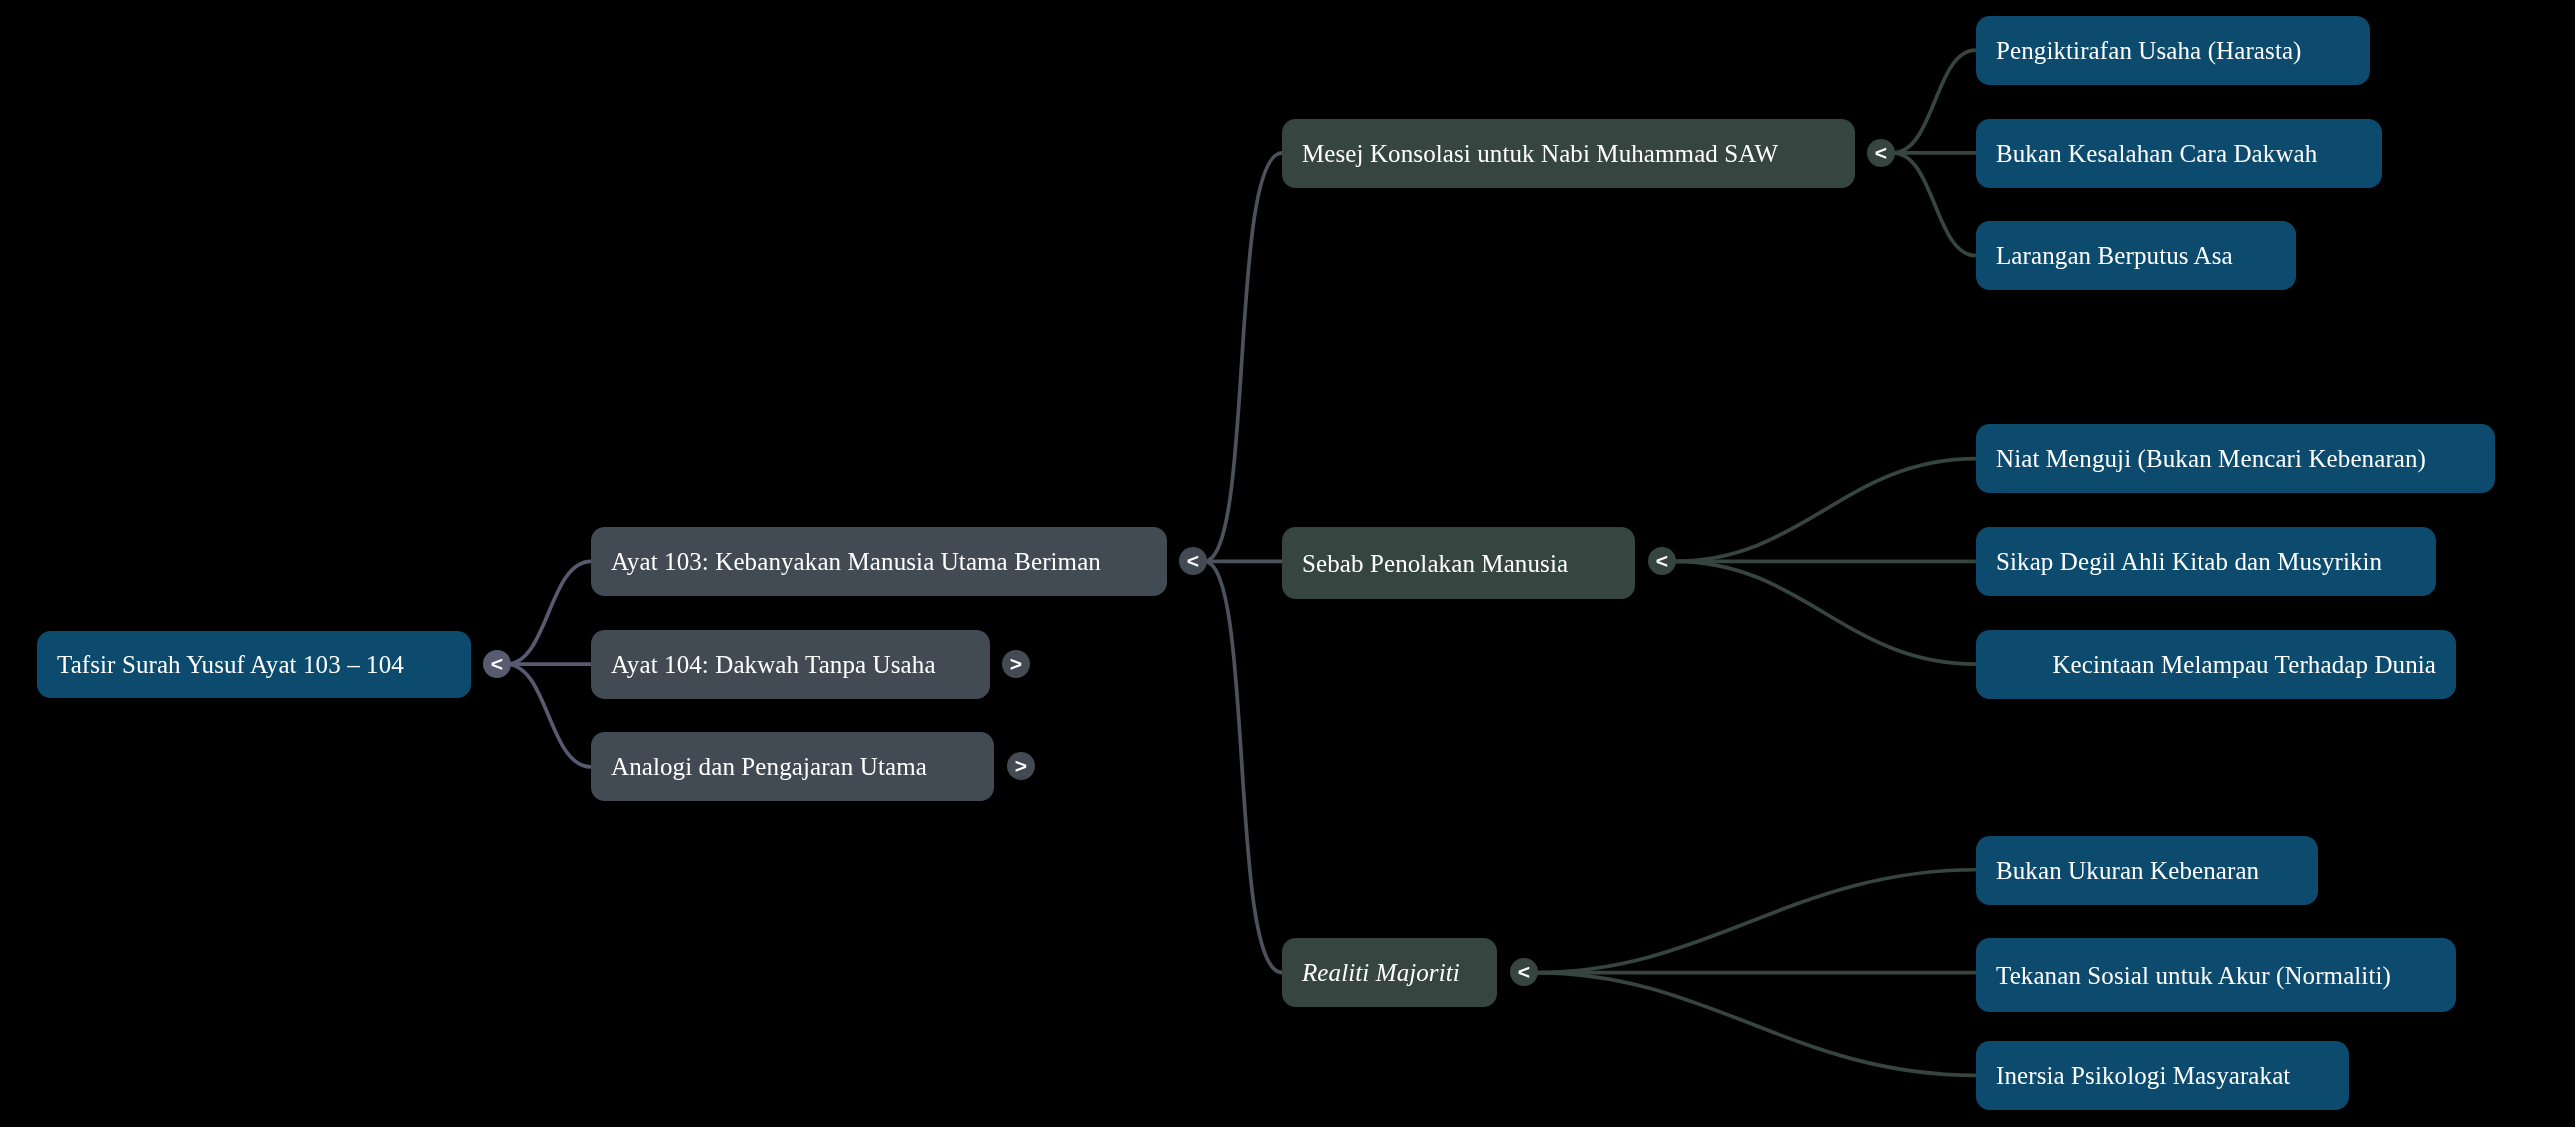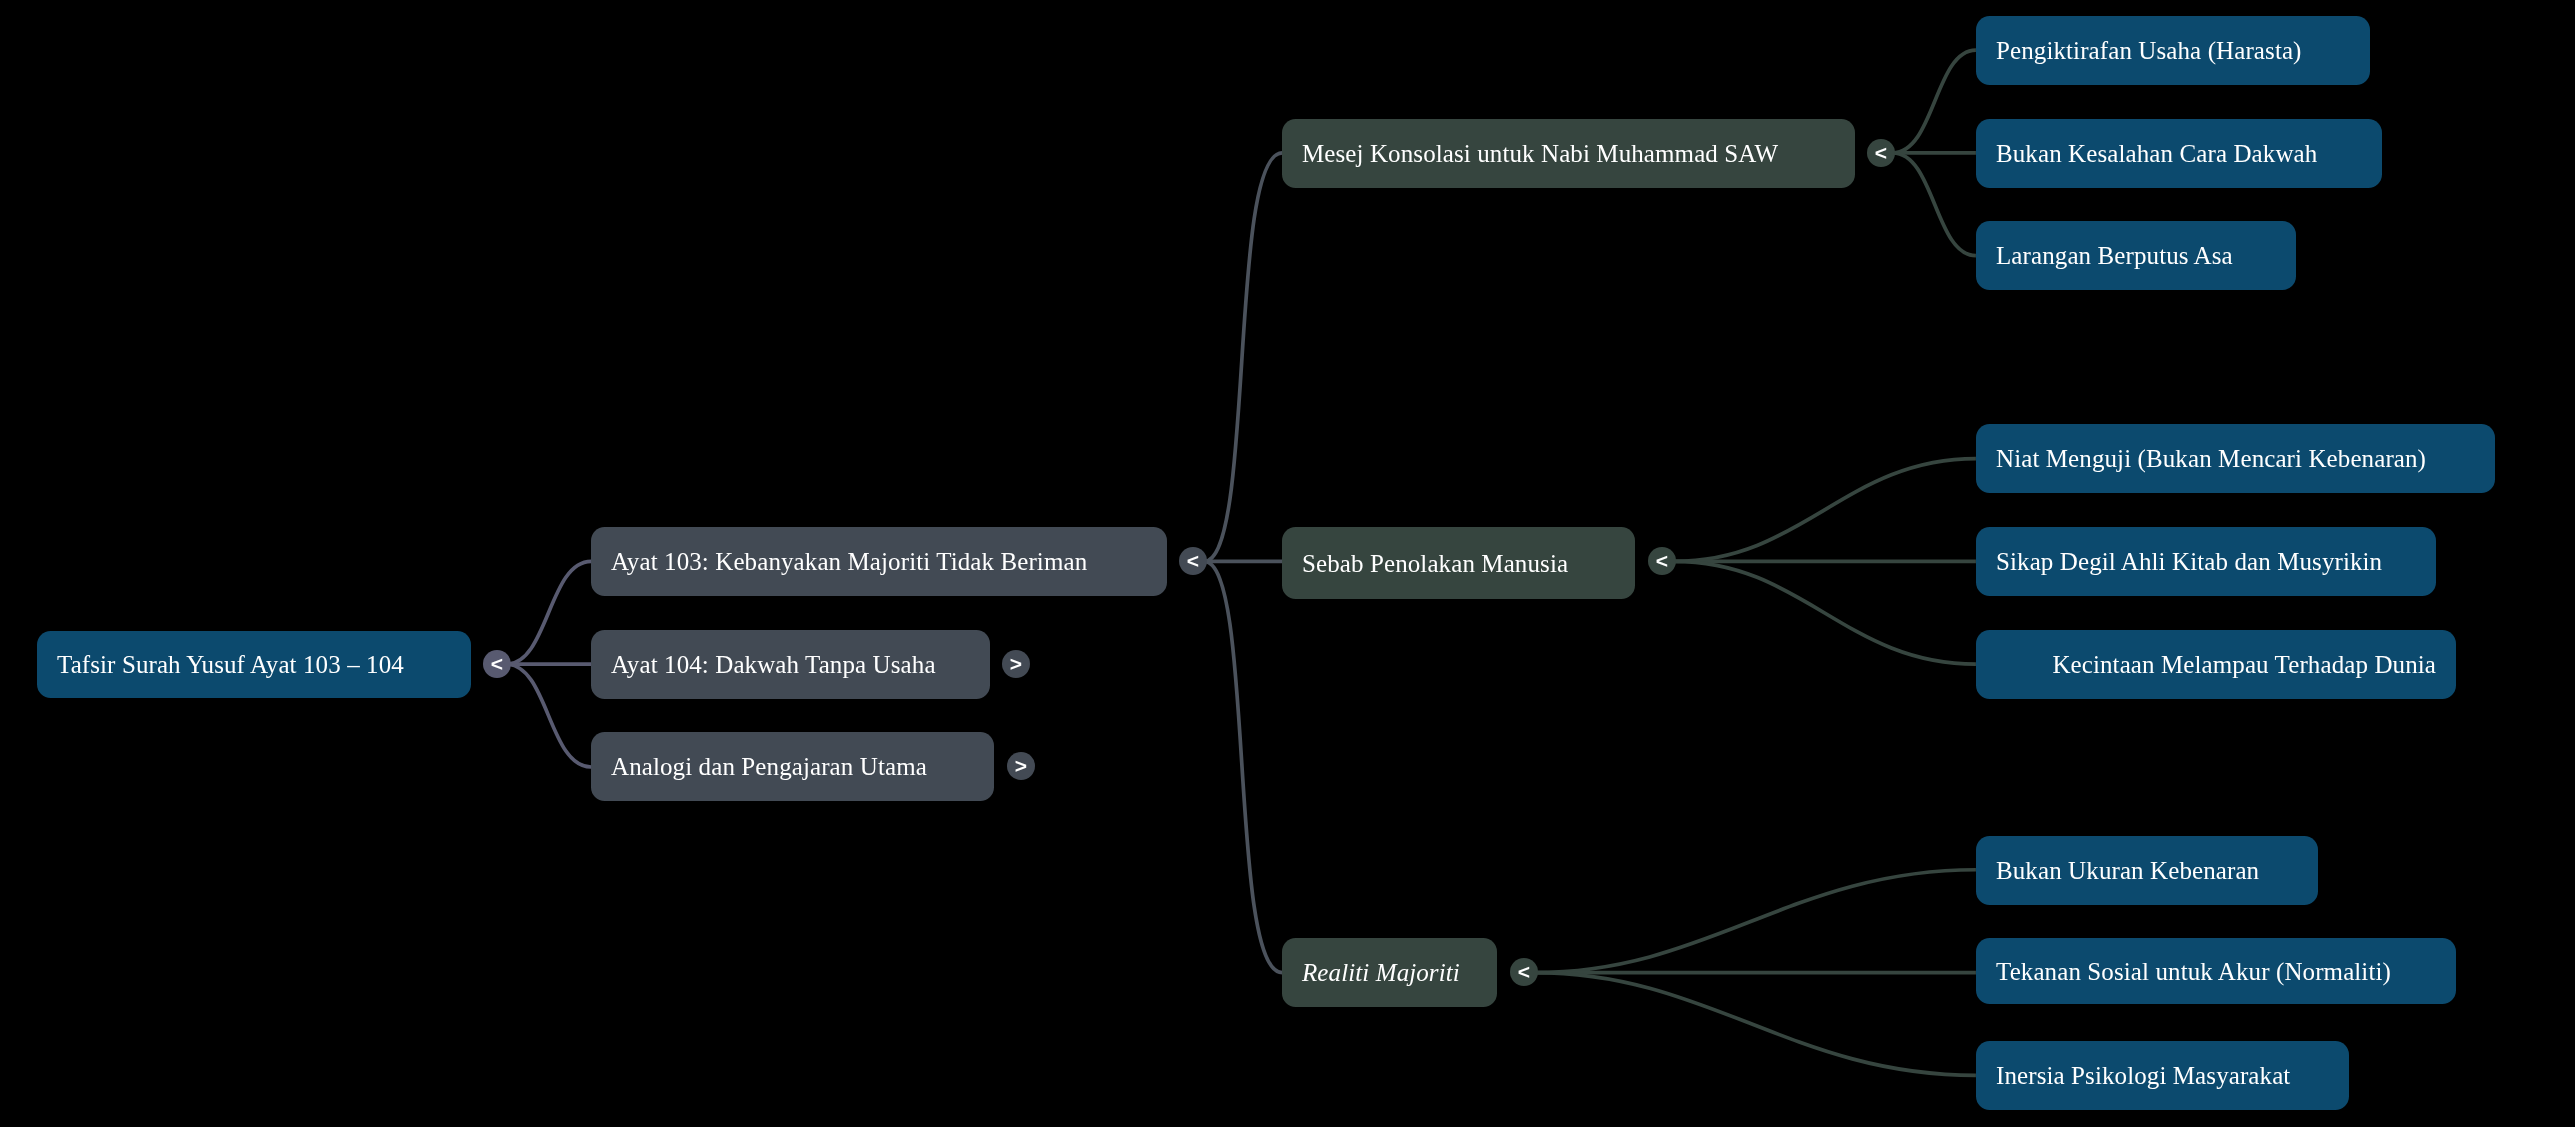--- a/index.html
+++ b/index.html
@@ -83,21 +83,21 @@
   </svg>
 
   <div class="node root" style="left:37px; top:631px; width:434px; height:67px;">
     <span>Tafsir Surah Yusuf Ayat 103 – 104</span>
   </div>
   <div class="toggle t-root" style="left:483px; top:650px; width:28px; height:28px;">
     <span class="chev">&lt;</span>
   </div>
 
   <div class="node l2" style="left:591px; top:527px; width:576px; height:69px;">
-    <span>Ayat 103: Kebanyakan Majoriti Tidak Beriman</span>
+    <span>Ayat 103: Kebanyakan Manusia Utama Beriman</span>
   </div>
   <div class="toggle t-l2" style="left:1179px; top:547px; width:28px; height:28px;">
     <span class="chev">&lt;</span>
   </div>
 
   <div class="node l2" style="left:591px; top:630px; width:399px; height:69px;">
     <span>Ayat 104: Dakwah Tanpa Usaha</span>
   </div>
   <div class="toggle t-l2" style="left:1002px; top:650px; width:28px; height:28px;">
     <span class="chev">&gt;</span>
@@ -147,21 +147,21 @@
   <div class="node leaf" style="left:1976px; top:527px; width:460px; height:69px;">
     <span>Sikap Degil Ahli Kitab dan Musyrikin</span>
   </div>
   <div class="node leaf" style="left:1976px; top:630px; width:480px; height:69px;justify-content:flex-end;">
     <span>Kecintaan Melampau Terhadap Dunia</span>
   </div>
 
   <div class="node leaf" style="left:1976px; top:836px; width:342px; height:69px;">
     <span>Bukan Ukuran Kebenaran</span>
   </div>
-  <div class="node leaf" style="left:1976px; top:938px; width:480px; height:66px;font-family:Liberation Serif, serif;">
+  <div class="node leaf" style="left:1976px; top:938px; width:480px; height:74px;font-family:Liberation Serif, serif;">
     <span>Tekanan Sosial untuk Akur (Normaliti)</span>
   </div>
   <div class="node leaf" style="left:1976px; top:1041px; width:373px; height:69px;">
     <span>Inersia Psikologi Masyarakat</span>
   </div>
 
 </div>
 
 
 </body></html>

